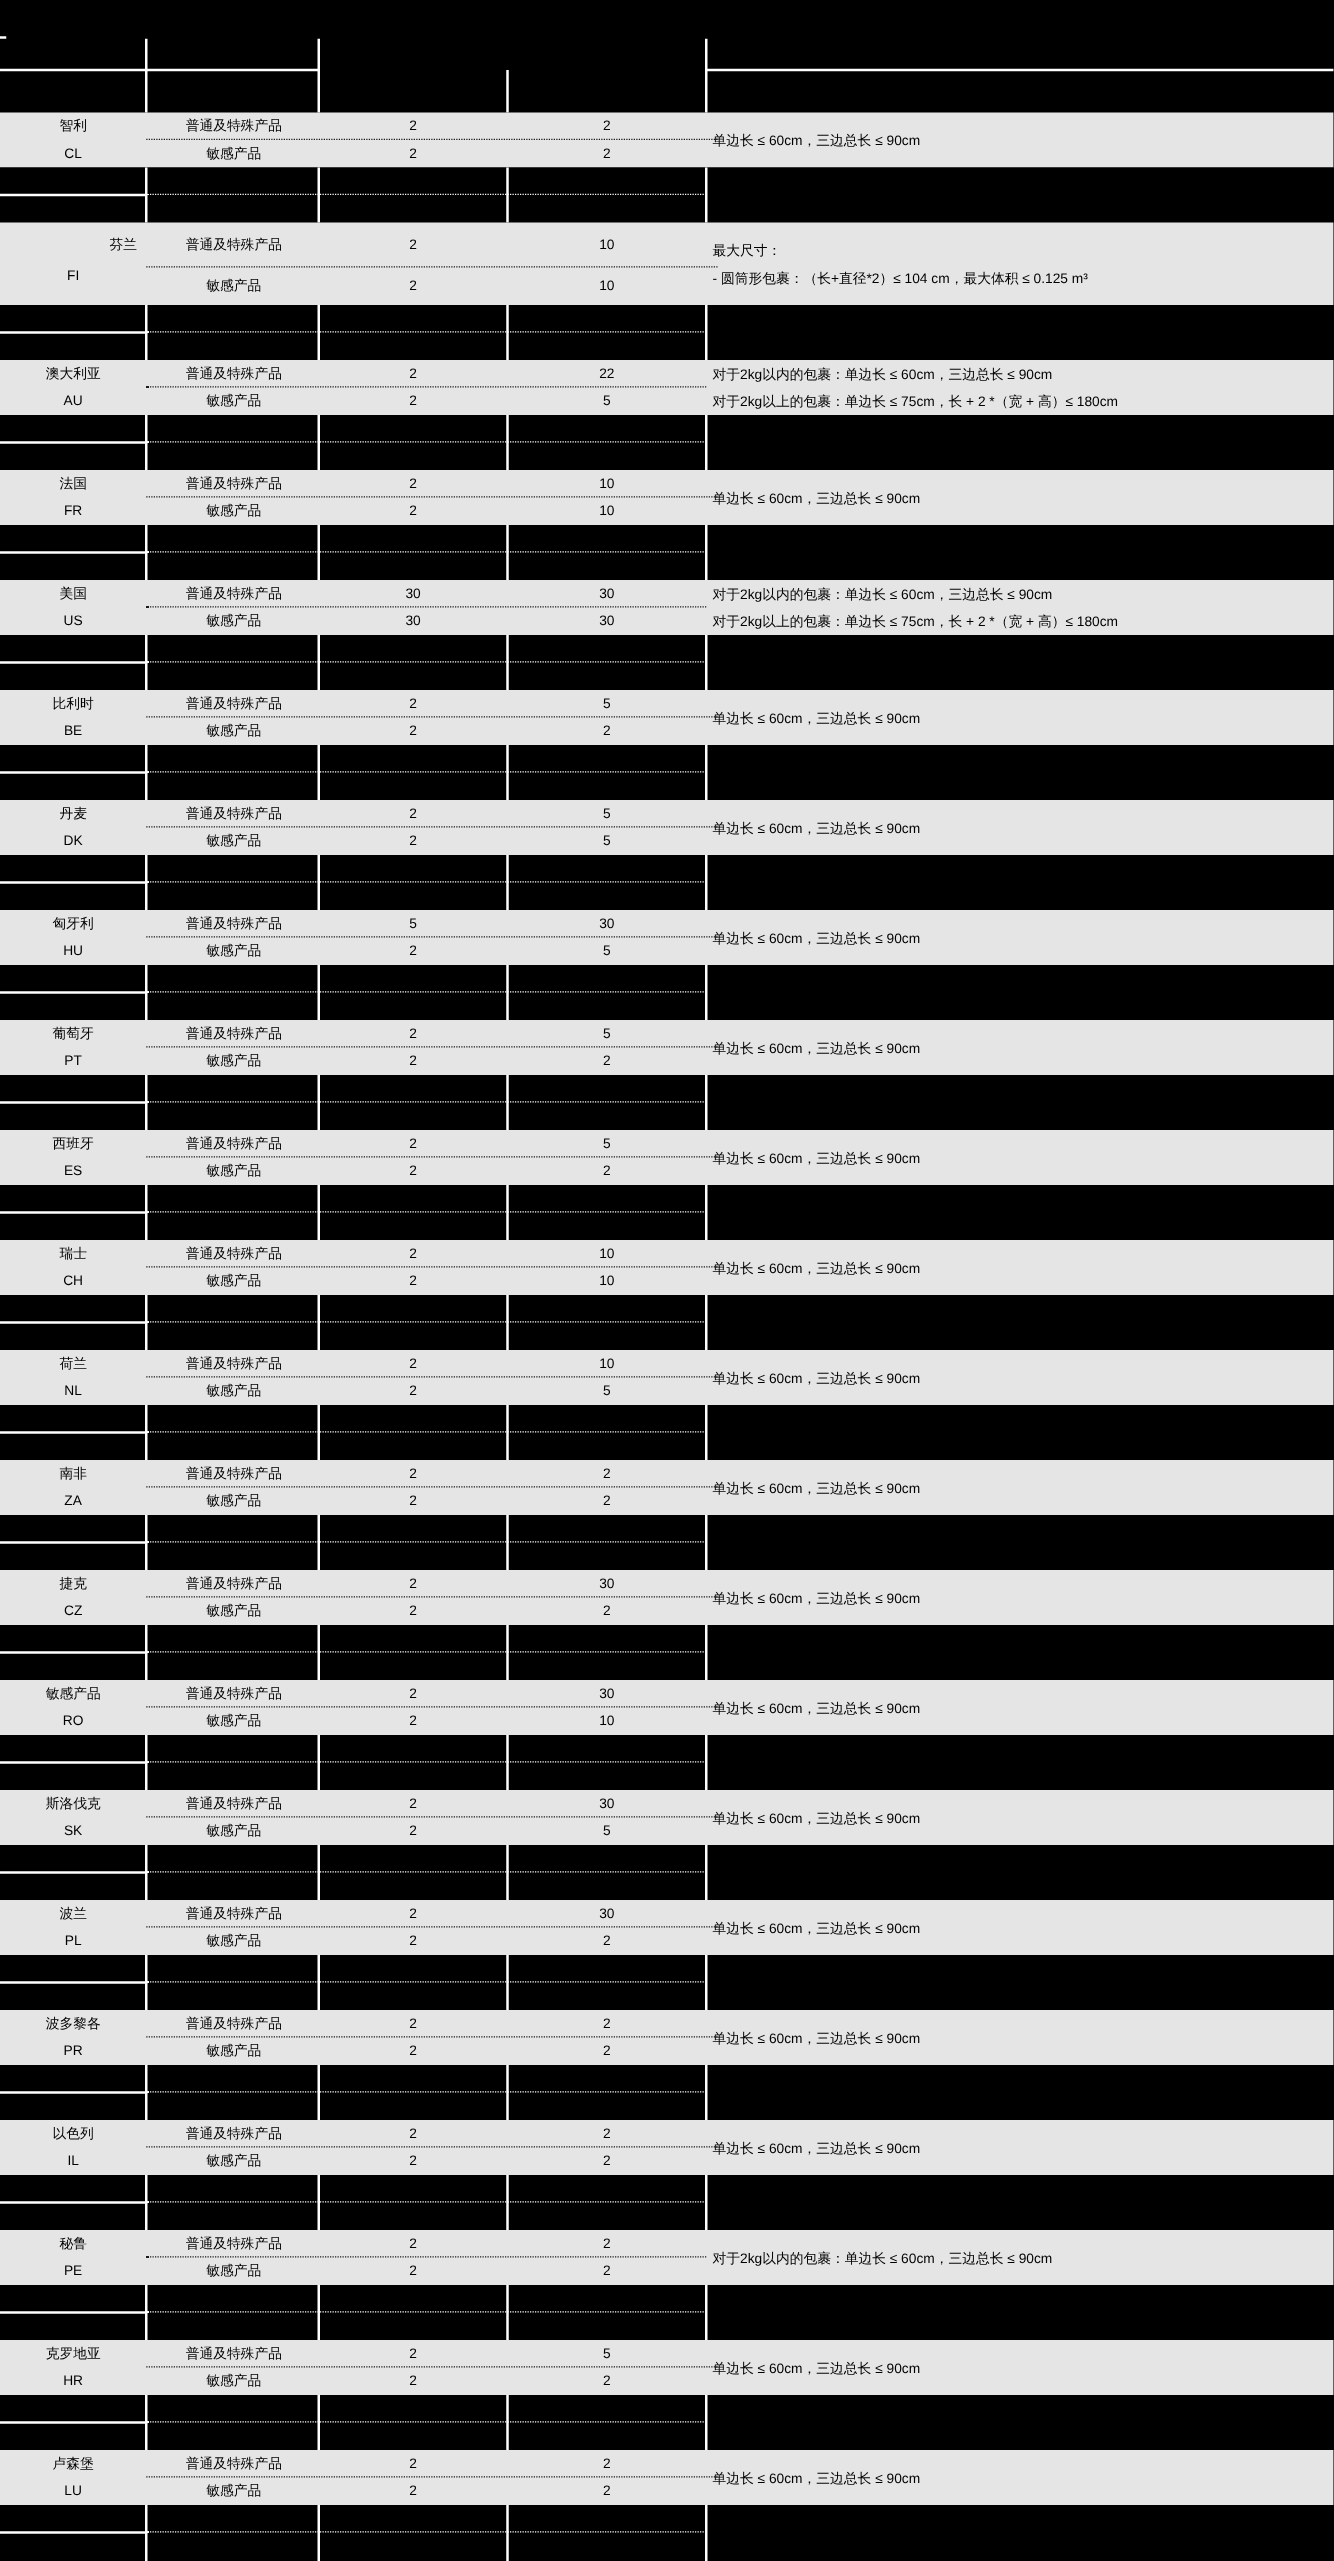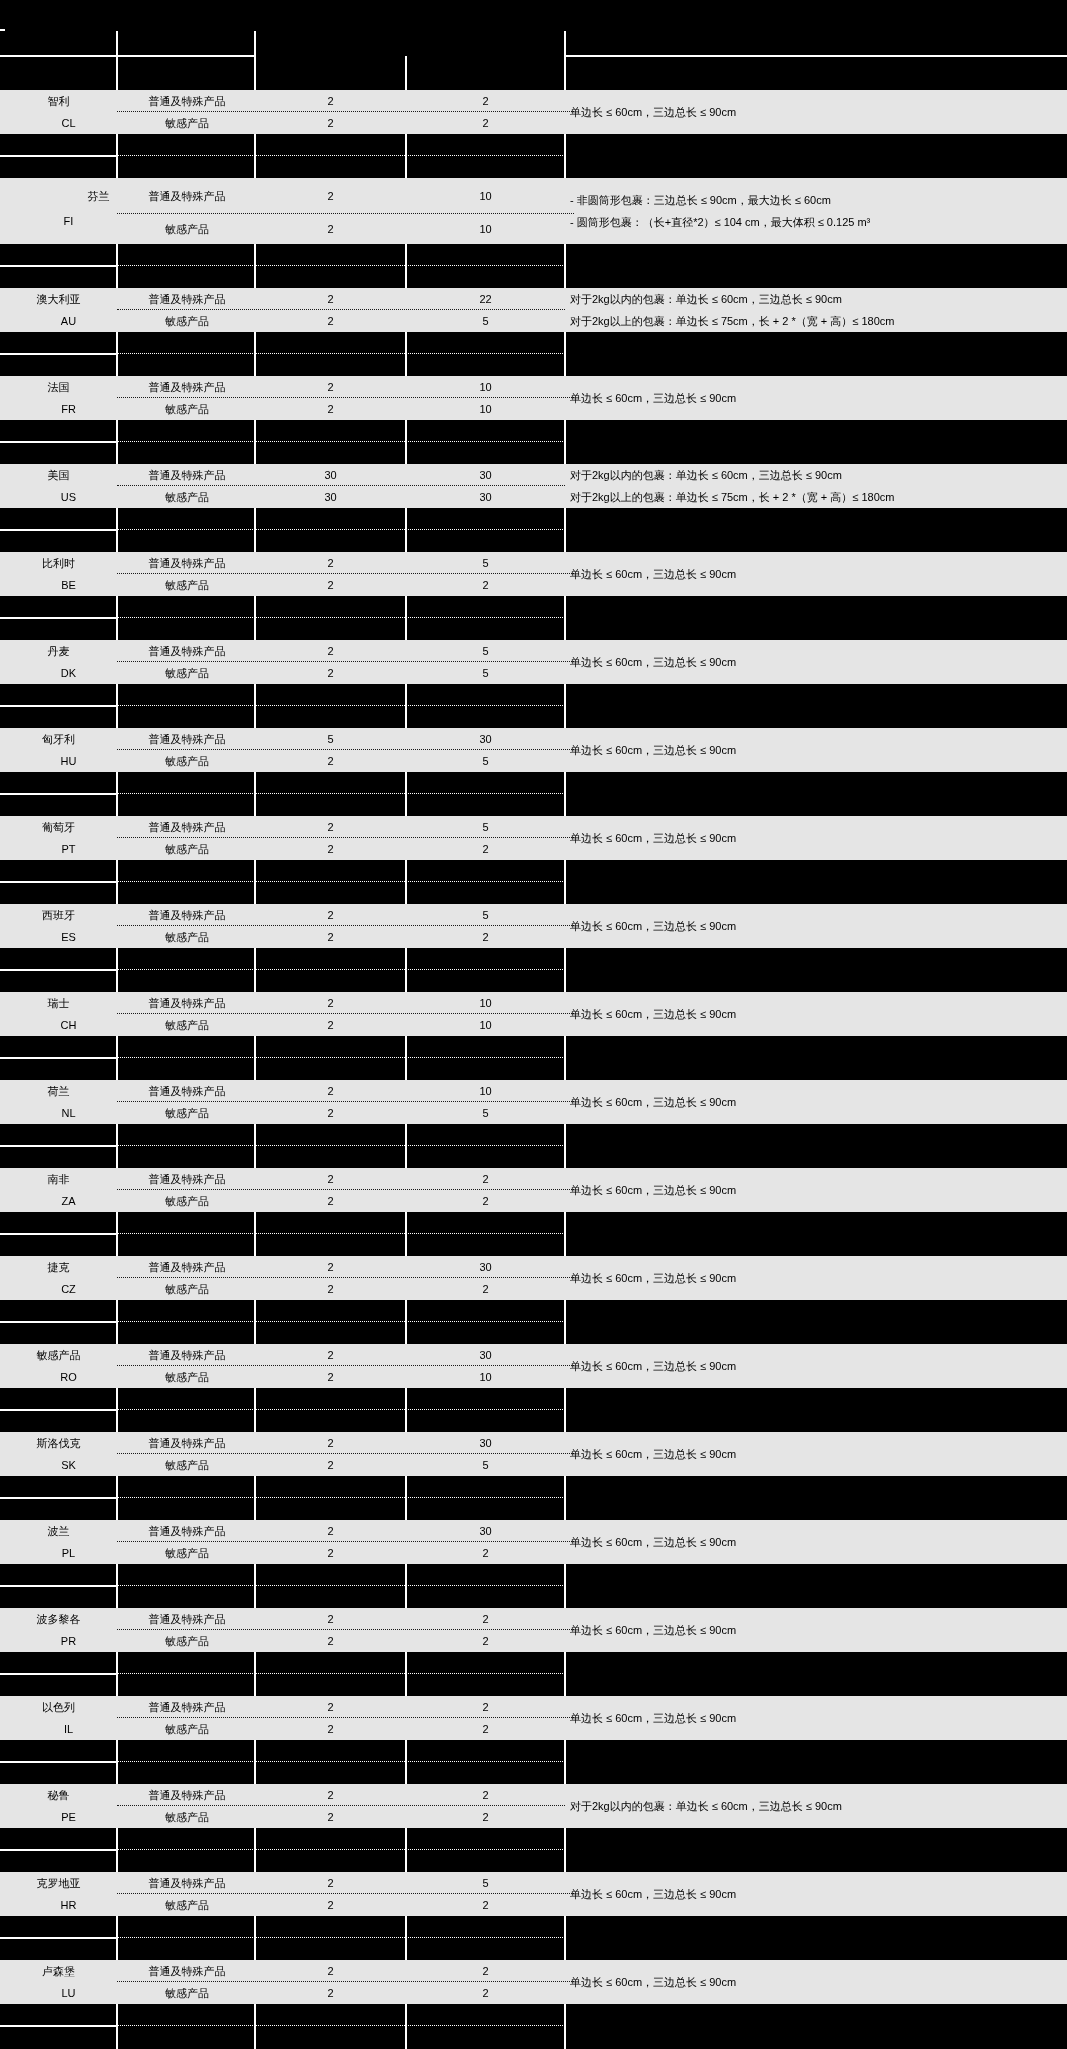--- a/index.html
+++ b/index.html
@@ -22,21 +22,21 @@
   .header .hv3{left:405px;top:56px;}
   .header .hv4{left:564px;}
   .header .h1{left:0;top:55px;width:256px;height:2px;}
   .header .h2{left:564px;top:55px;right:0;height:2px;}
 
   
   .block{position:relative;height:44px;background:#e5e5e5;font-size:11px;text-decoration:underline;}
   .block.tall{height:66px;}
   .cell{position:absolute;display:flex;align-items:center;justify-content:center;line-height:1;white-space:nowrap;}
   .c-name{left:0;top:0;width:117px;height:22px;}
-  .c-code{left:0;top:22px;width:117px;height:22px;padding-left:10px;}
+  .c-code{left:0;top:22px;width:117px;height:22px;}
   .tall .c-name{height:36px;margin-left:40px;}
   .tall .c-code{top:28px;height:30px;}
   .plabel{left:118px;width:138px;}
   .ncol1{left:255px;width:151px;}
   .ncol2{left:406px;width:159px;}
   .row1{top:0;height:22px;}
   .row2{top:22px;height:22px;}
   .tall .row1{top:0;height:36px;}
   .tall .row2{top:36px;height:30px;}
   .dotsep{position:absolute;top:21px;left:117px;width:448px;height:0;border-top:1px dotted #1a1a1a;}
@@ -100,21 +100,21 @@
     <div class="cell c-name">芬兰</div>
     <div class="cell c-code">FI</div>
     <div class="cell plabel row1">普通及特殊产品</div>
     <div class="cell ncol1 row1">2</div>
     <div class="cell ncol2 row1">10</div>
     <div class="cell plabel row2">敏感产品</div>
     <div class="cell ncol1 row2">2</div>
     <div class="cell ncol2 row2">10</div>
     <i class="dotsep poke"></i>
     <div class="dims">
-          <div class="dim-line">- 非圆筒形包裹：三边总长 ≤ 90cm，最大边长 ≤ 60cm</div>
+          <div class="dim-line">最大尺寸：</div>
           <div class="dim-line">- 圆筒形包裹：（长+直径*2）≤ 104 cm，最大体积 ≤ 0.125 m³</div>
         </div>
   </div>
       <div class="band">
     <i class="gl v bv1"></i>
     <i class="gl v bv2"></i>
     <i class="gl v bv3"></i>
     <i class="gl v bv4"></i>
     <i class="gl hs"></i>
     <i class="hd"></i>

